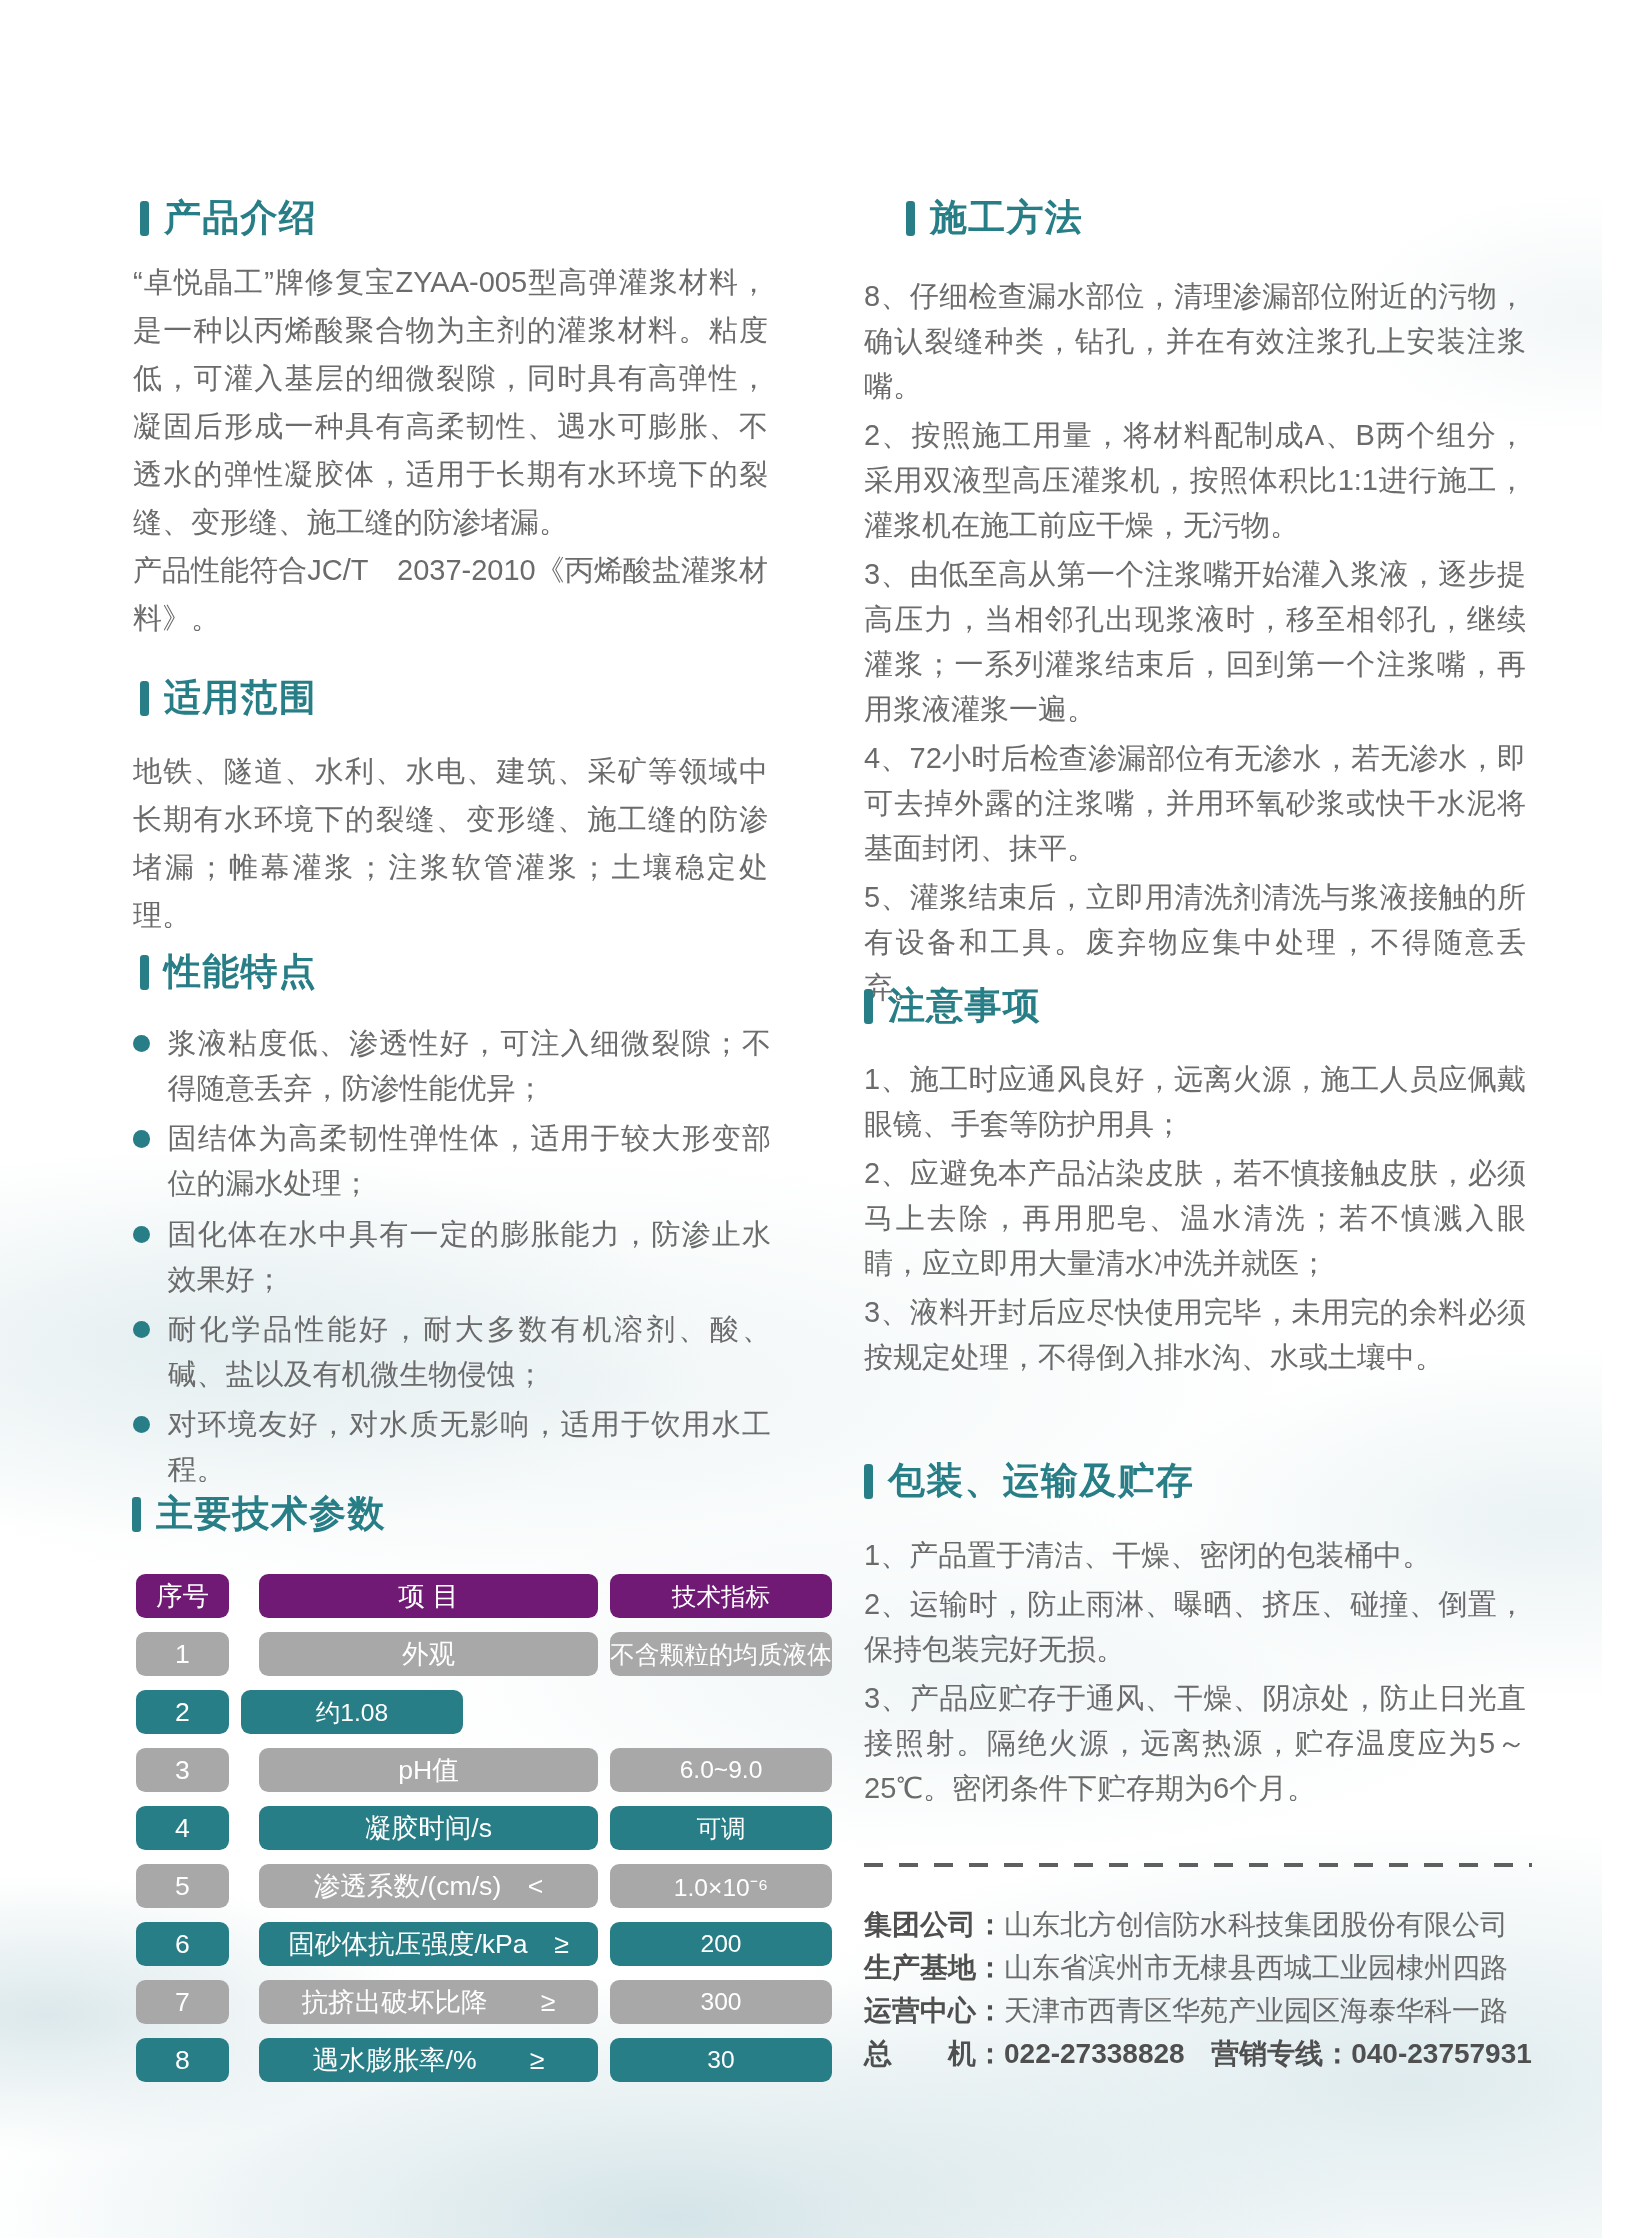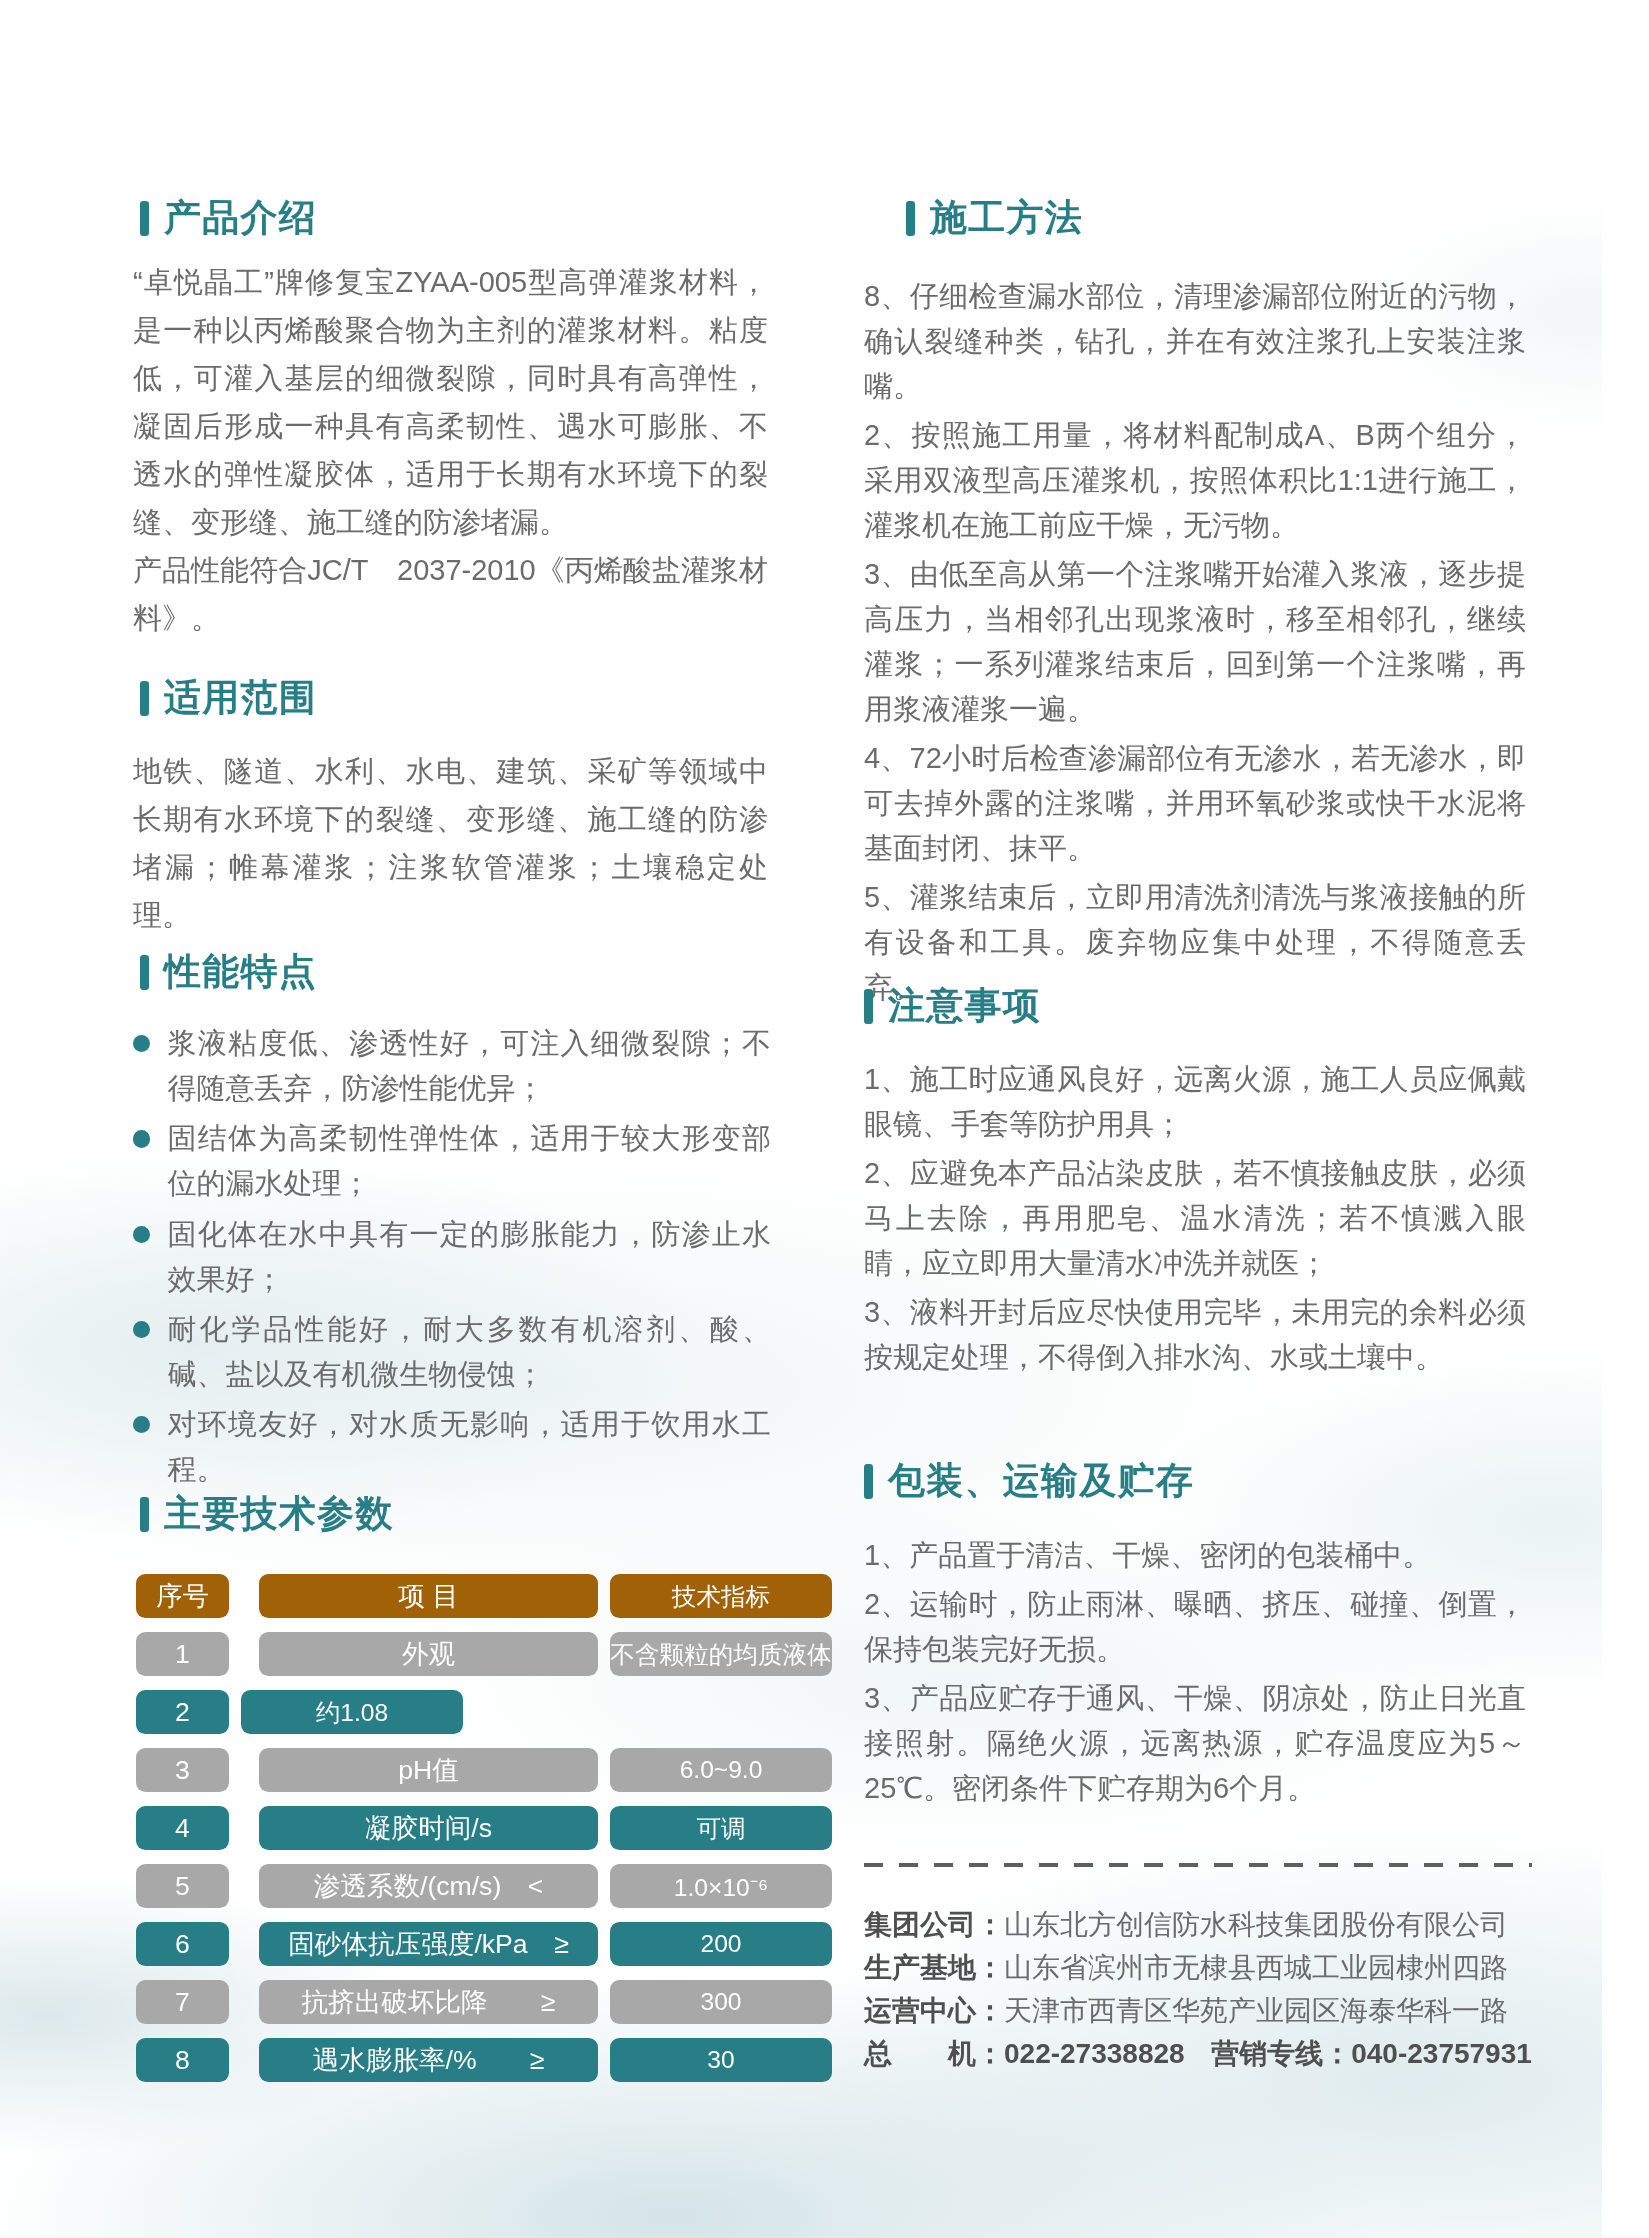--- a/index.html
+++ b/index.html
@@ -94,21 +94,21 @@
     justify-content:center;
     font-size:26.6px;
     padding:0 2.7px;
     box-sizing:border-box;
     white-space:nowrap;
   }
   .c1{width:93px;flex:none;}
   .c2{width:339px;flex:none;margin-left:18px;}
   .c3{width:222px;flex:none;}
   .c3{font-size:24.6px;}
-  .t-head .cell{background:#a16207;}
+  .t-head .cell{background:#701a75;}
   .t-row.teal .cell{background:#287e86;}
   .t-row.gray .cell{background:#a8a8a8;}
   
   .dashes{
     height:4px;
     background:repeating-linear-gradient(90deg,#5f5f5f 0 18.6px,transparent 18.6px 35px);
   }
   
   .co-row{
     font-size:28px;
@@ -166,21 +166,21 @@
         <span class="dot"></span>
         <span class="feat-text">耐化学品性能好，耐大多数有机溶剂、酸、碱、盐以及有机微生物侵蚀；</span>
       </div>
 
       <div class="feat">
         <span class="dot"></span>
         <span class="feat-text">对环境友好，对水质无影响，适用于饮用水工程。</span>
       </div>
     </div>
 
-  <div class="abs sec-title" style="left:140px;top:1489px;">
+  <div class="abs sec-title" style="left:132px;top:1489px;">
     <span class="bar"></span>
     <span>主要技术参数</span>
   </div>
   <div class="abs" style="left:136px;top:1574px;width:678px;">
     <div class="t-row t-head">
       <div class="cell c1">序号</div>
       <div class="cell c2">项 目</div>
       <div class="cell c3">技术指标</div>
     </div>
     <div>

